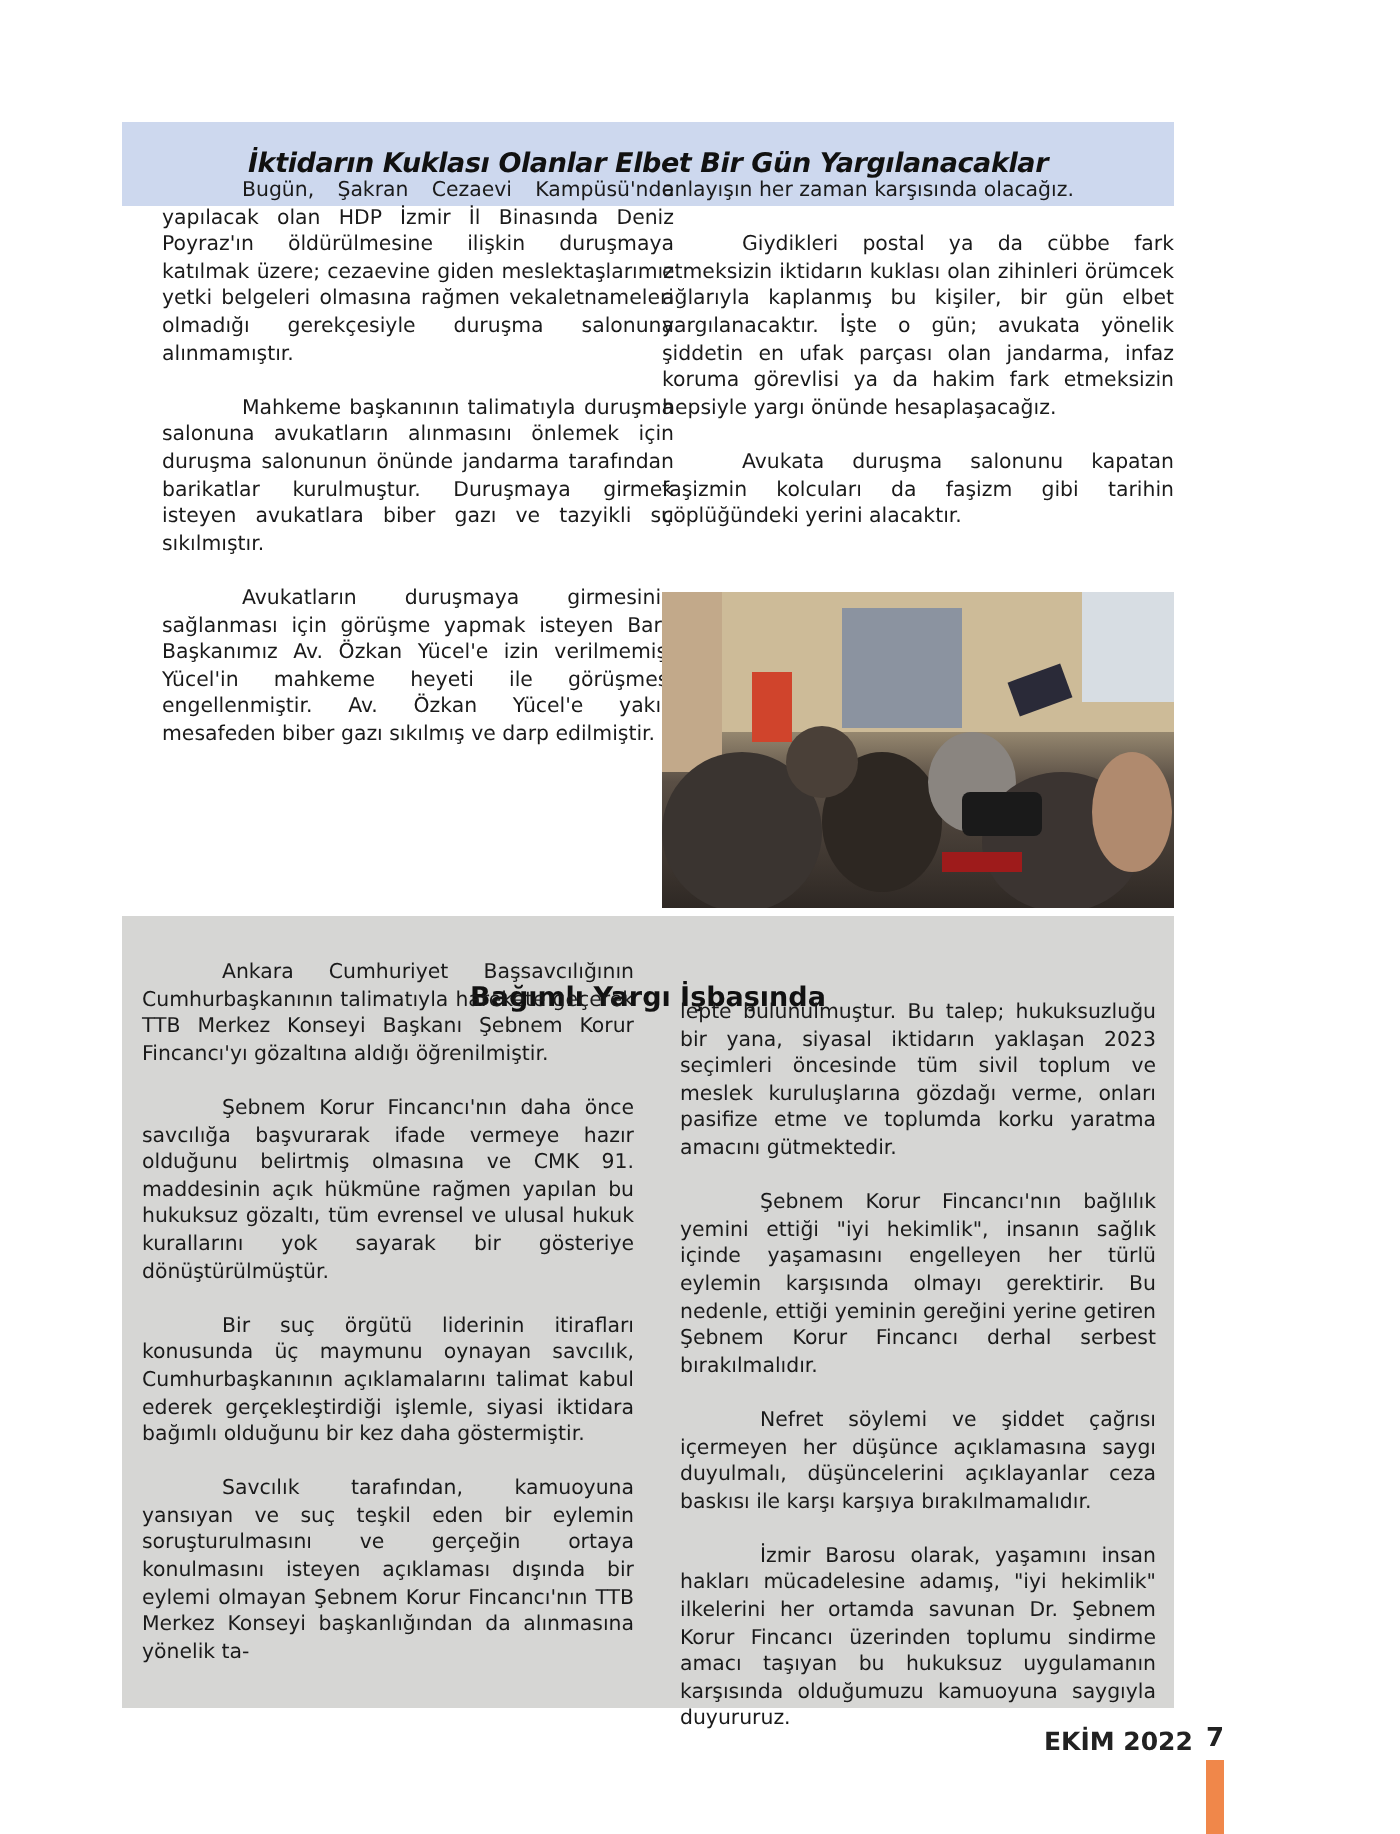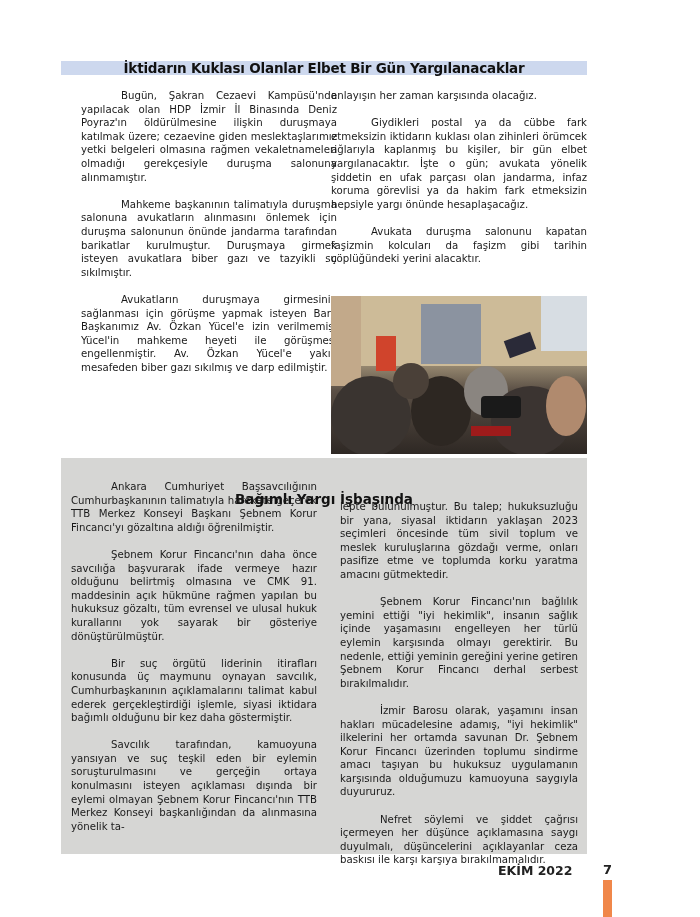--- a/index.html
+++ b/index.html
@@ -1,34 +1,34 @@
 <!DOCTYPE html>
 <html><head>
 <meta charset="utf-8">
 <style>
   html, body { margin: 0; padding: 0; background: #ffffff; }
   body { width: 700px; height: 917px; position: relative; overflow: hidden;
          font-family: "DejaVu Sans", sans-serif; color: #1a1a1a; }
-  .banner { position: absolute; left: 61px; top: 61px; width: 526px; height: 14px;
-            background: #cdd8ee; display: flex; align-items: center; justify-content: center; }
+  .banner { position: absolute; left: 61px; top: 61px; width: 526px; height: 42px;
+            background: #cdd8ee; display: flex; align-items: center; justify-content: center; font-style: italic; }
   .banner-title { font-family: "DejaVu Sans", sans-serif; font-weight: bold; font-size: 13.5px;
                   color: #111; letter-spacing: -0.2px; }
   .col { position: absolute; font-size: 10.2px; line-height: 13.6px; text-align: justify; }
   .col p { margin: 0 0 13.6px 0; text-indent: 40px; }
   .col p.cont { text-indent: 0; }
   .col-left-top { left: 61px; top: 89px; width: 256px; margin-left: 20px; }
   .col-right-top { left: 331px; top: 89px; width: 256px; }
   .photo { position: absolute; left: 331px; top: 296px; width: 256px; height: 158px; overflow: hidden;
            background: linear-gradient(180deg, #c9b99a 0%, #b8a888 35%, #5a4f45 60%, #2e2824 100%); }
   .grey-box { position: absolute; left: 61px; top: 458px; width: 526px; height: 396px; background: #d6d6d4; }
   .box-title { position: absolute; left: 0; right: 0; top: 5px; text-align: center;
                font-weight: bold; font-size: 13.5px; color: #111; margin-top: 28px; }
   .col-box-left { left: 10px; top: 22px; width: 246px; }
   .col-box-right { left: 279px; top: 22px; width: 238px; margin-top: 20px; }
-  .footer-label { position: absolute; left: 498px; top: 863px; font-size: 12.5px; font-weight: bold; color: #222; text-align: right; }
+  .footer-label { position: absolute; left: 522px; top: 863px; font-size: 12.5px; font-weight: bold; color: #222; text-align: right; }
   .page-num { position: absolute; left: 603px; top: 862px; font-size: 13px; font-weight: bold; color: #222; }
   .page-bar { position: absolute; left: 603px; top: 880px; width: 9px; height: 37px; background: #f0874a; }
 </style>
 </head>
 <body>
 
 <div class="banner">
   <span class="banner-title">İktidarın Kuklası Olanlar Elbet Bir Gün Yargılanacaklar</span>
 </div>
 
@@ -67,20 +67,20 @@
   <div class="box-title">Bağımlı Yargı İşbaşında</div>
   <div class="col col-box-left">
     <p>Ankara Cumhuriyet Başsavcılığının Cumhurbaşkanının talimatıyla harekete geçerek TTB Merkez Konseyi Başkanı Şebnem Korur Fincancı'yı gözaltına aldığı öğrenilmiştir.</p>
     <p>Şebnem Korur Fincancı'nın daha önce savcılığa başvurarak ifade vermeye hazır olduğunu belirtmiş olmasına ve CMK 91. maddesinin açık hükmüne rağmen yapılan bu hukuksuz gözaltı, tüm evrensel ve ulusal hukuk kurallarını yok sayarak bir gösteriye dönüştürülmüştür.</p>
     <p>Bir suç örgütü liderinin itirafları konusunda üç maymunu oynayan savcılık, Cumhurbaşkanının açıklamalarını talimat kabul ederek gerçekleştirdiği işlemle, siyasi iktidara bağımlı olduğunu bir kez daha göstermiştir.</p>
     <p>Savcılık tarafından, kamuoyuna yansıyan ve suç teşkil eden bir eylemin soruşturulmasını ve gerçeğin ortaya konulmasını isteyen açıklaması dışında bir eylemi olmayan Şebnem Korur Fincancı'nın TTB Merkez Konseyi başkanlığından da alınmasına yönelik ta-</p>
   </div>
   <div class="col col-box-right">
     <p class="cont">lepte bulunulmuştur. Bu talep; hukuksuzluğu bir yana, siyasal iktidarın yaklaşan 2023 seçimleri öncesinde tüm sivil toplum ve meslek kuruluşlarına gözdağı verme, onları pasifize etme ve toplumda korku yaratma amacını gütmektedir.</p>
     <p>Şebnem Korur Fincancı'nın bağlılık yemini ettiği "iyi hekimlik", insanın sağlık içinde yaşamasını engelleyen her türlü eylemin karşısında olmayı gerektirir. Bu nedenle, ettiği yeminin gereğini yerine getiren Şebnem Korur Fincancı derhal serbest bırakılmalıdır.</p>
+    <p>Nefret söylemi ve şiddet çağrısı içermeyen her düşünce açıklamasına saygı duyulmalı, düşüncelerini açıklayanlar ceza baskısı ile karşı karşıya bırakılmamalıdır.</p>
     <p>İzmir Barosu olarak, yaşamını insan hakları mücadelesine adamış, "iyi hekimlik" ilkelerini her ortamda savunan Dr. Şebnem Korur Fincancı üzerinden toplumu sindirme amacı taşıyan bu hukuksuz uygulamanın karşısında olduğumuzu kamuoyuna saygıyla duyururuz.</p>
-    <p>Nefret söylemi ve şiddet çağrısı içermeyen her düşünce açıklamasına saygı duyulmalı, düşüncelerini açıklayanlar ceza baskısı ile karşı karşıya bırakılmamalıdır.</p>
   </div>
 </div>
 
 <div class="footer-label">EKİM 2022</div>
 <div class="page-num">7</div>
 <div class="page-bar"></div>
 
 </body></html>

